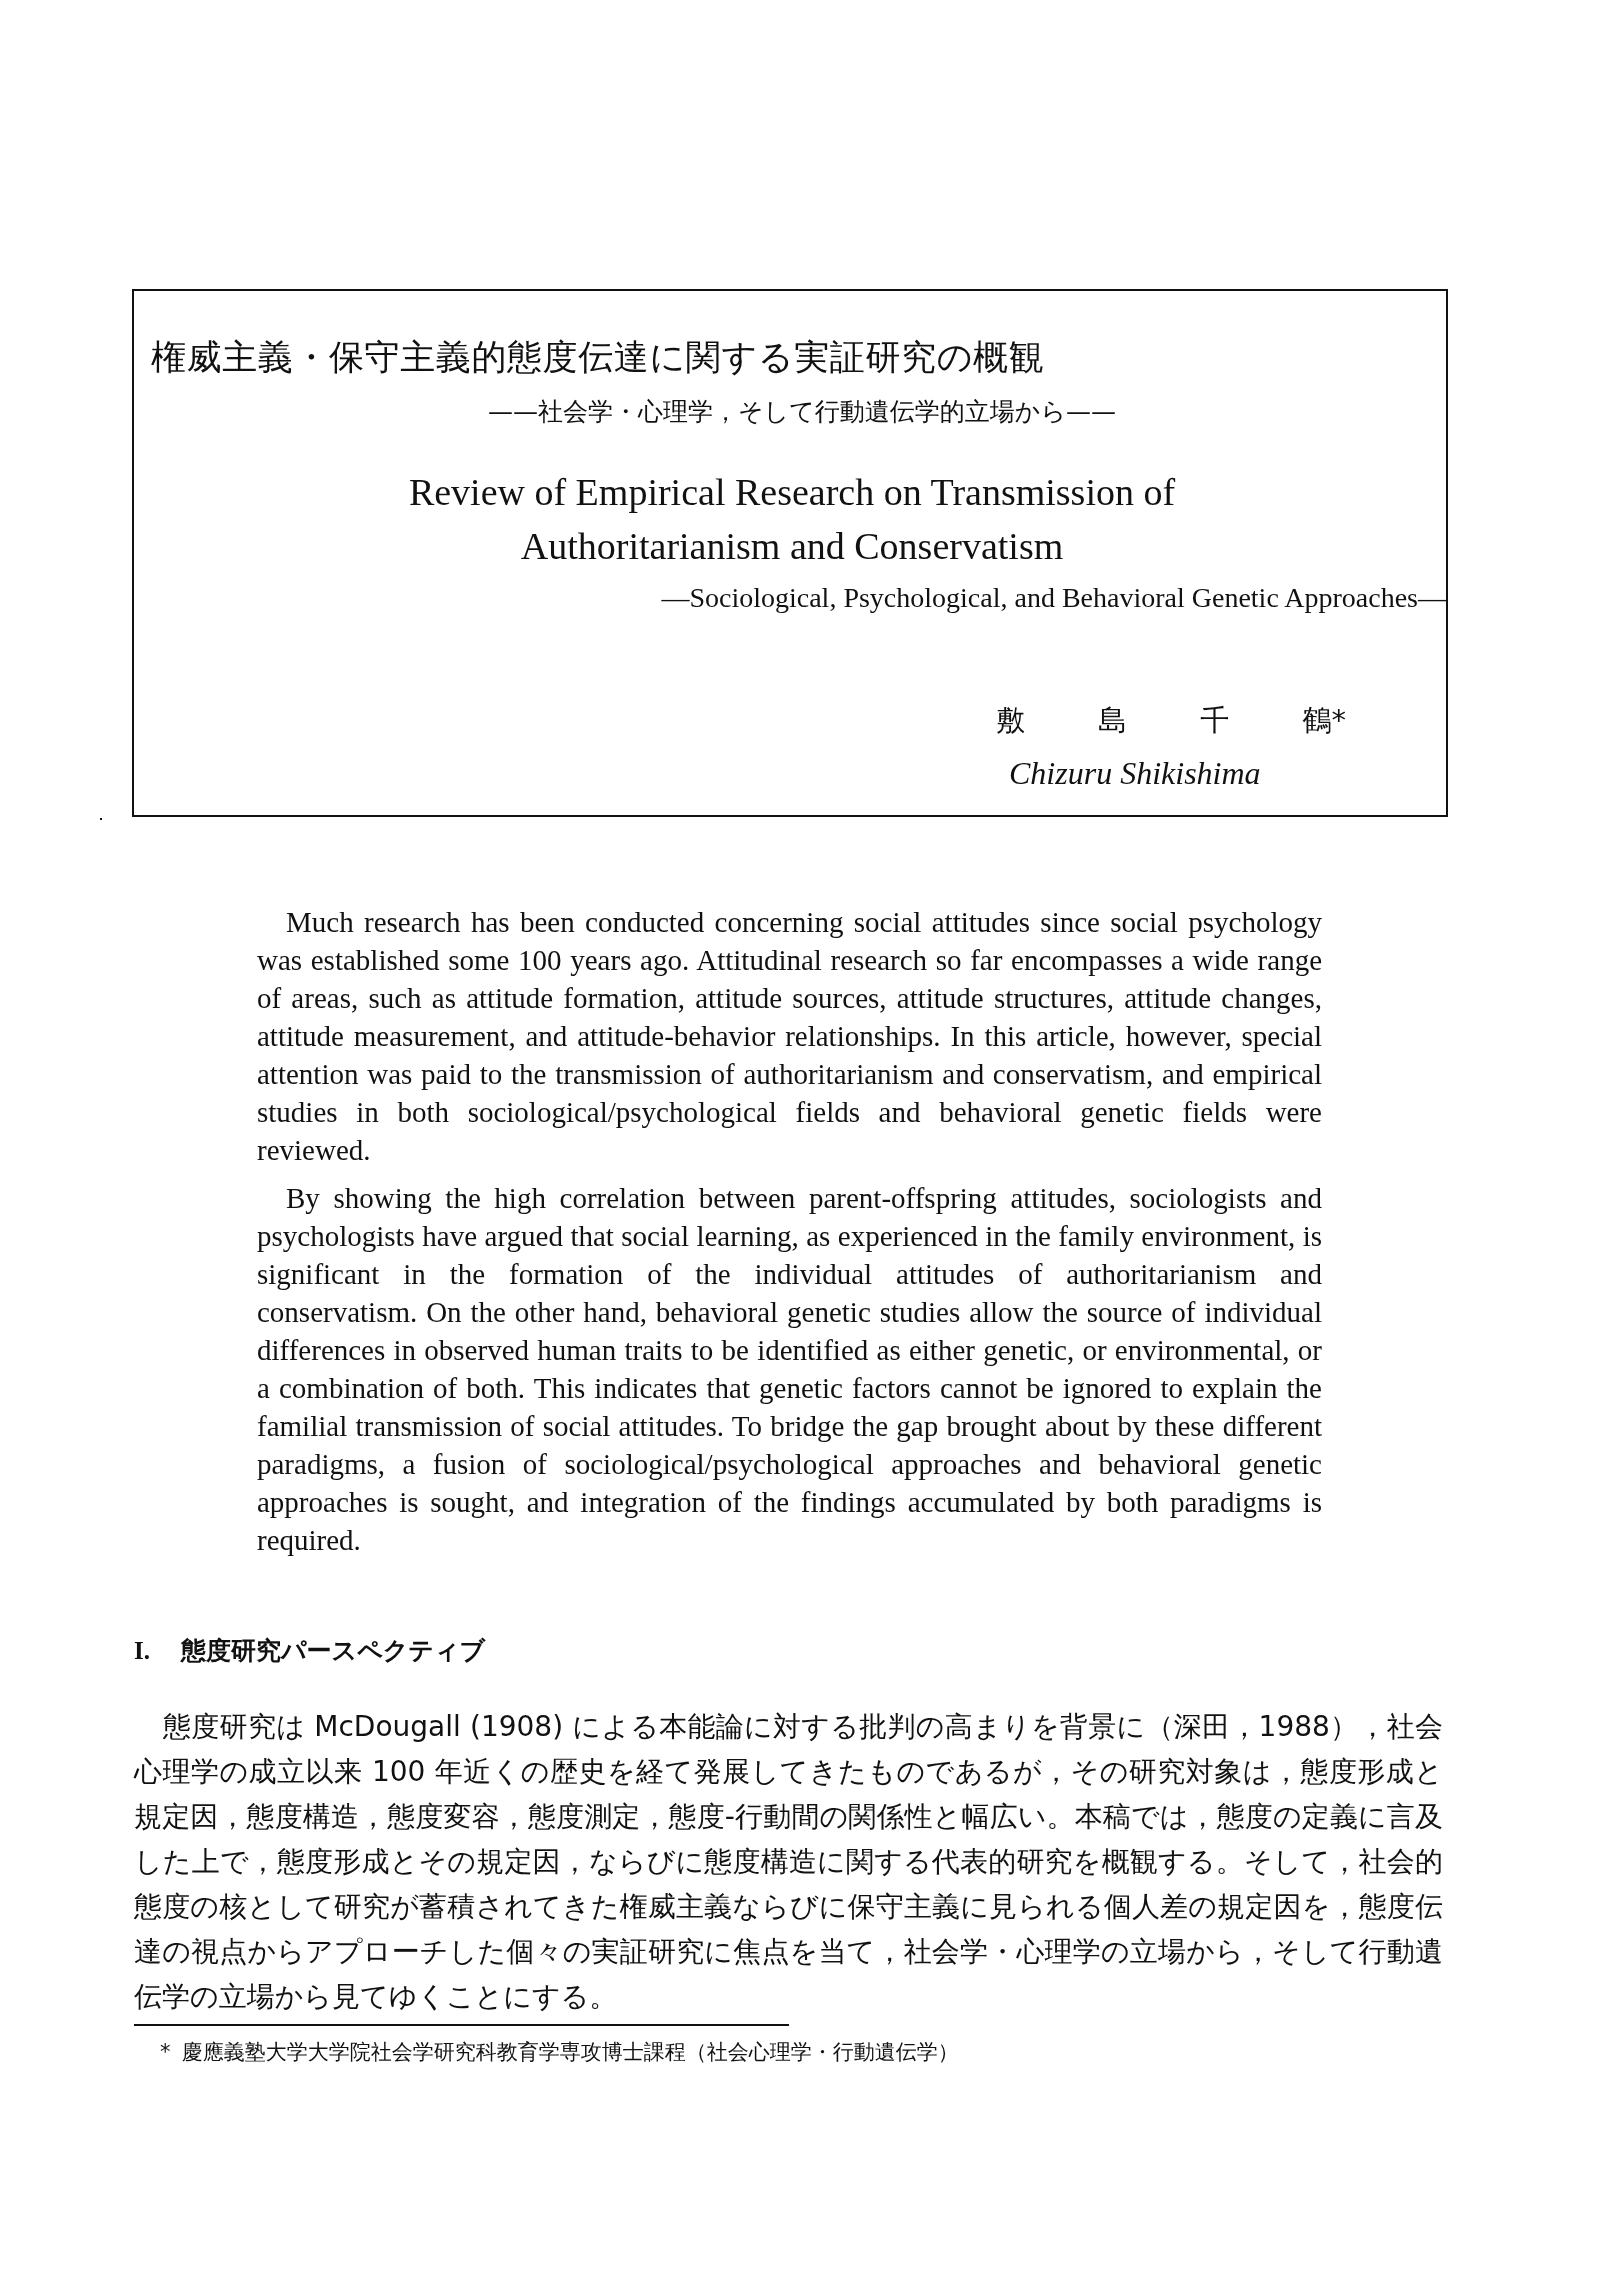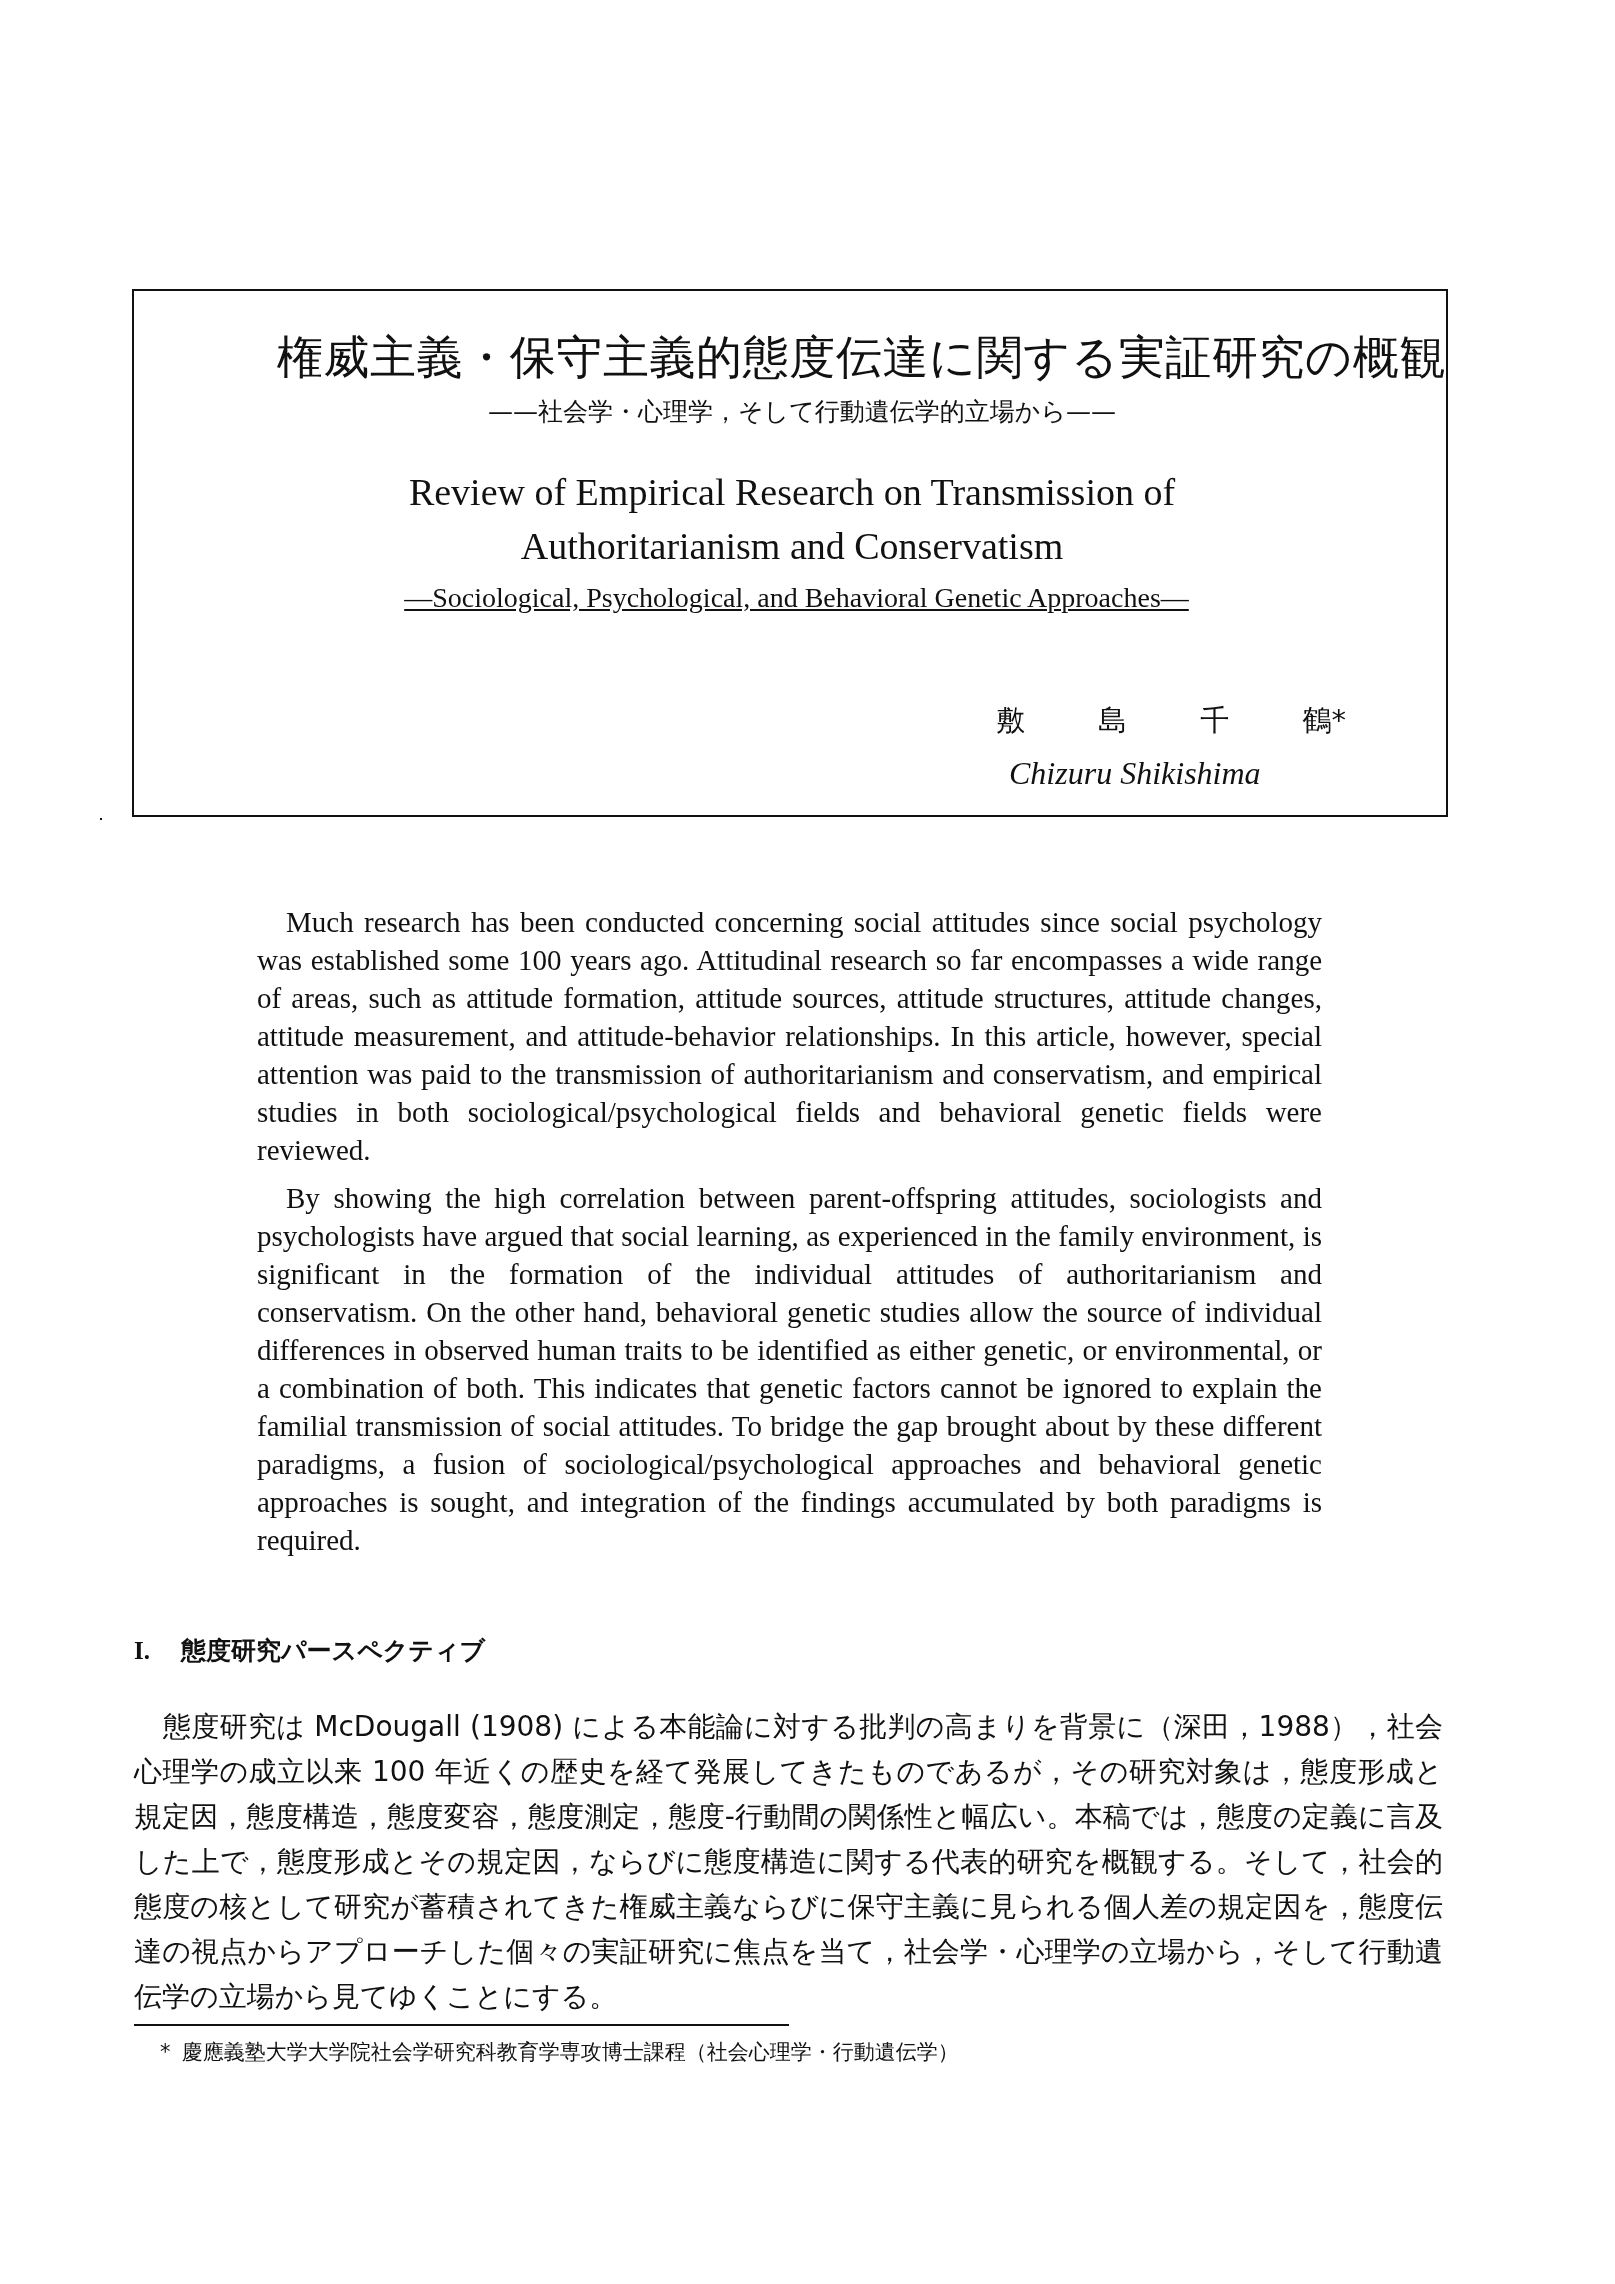--- a/index.html
+++ b/index.html
@@ -21,23 +21,23 @@
       top: 289px;
       width: 1316px;
       height: 528px;
       border: 2.3px solid #111111;
       box-sizing: border-box;
     }
     .jp-title {
       position: absolute;
       left: 0; right: 0;
       top: 46px;
-      text-align: right;
-      font-family: "DejaVu Sans", sans-serif;
-      font-size: 46px;
+      text-align: left;
+      font-family: "DejaVu Sans", sans-serif;
+      font-size: 35px;
       line-height: 41px;
       letter-spacing: 0.6px;
       padding-left: 17px;
     }
     .jp-subtitle {
       position: absolute;
       left: 0; right: 0;
       top: 105px;
       text-align: center;
       font-family: "DejaVu Sans", sans-serif;
@@ -52,26 +52,25 @@
       text-align: center;
       font-family: "Liberation Serif", serif;
       font-size: 38px;
       line-height: 54px;
       padding-left: 4px;
     }
     .en-subtitle {
       position: absolute;
       left: 0; right: 0;
       top: 290px;
-      text-align: center;
+      text-align: right;
       font-family: "Liberation Serif", serif;
       font-size: 28px;
       line-height: 34px;
       padding-left: 13px;
-      text-decoration: underline;
     }
     .author-jp {
       position: absolute;
       left: 862px;
       top: 411px;
       width: 350px;
       display: flex;
       justify-content: space-between;
       font-family: "DejaVu Sans", sans-serif;
       font-size: 29px;

